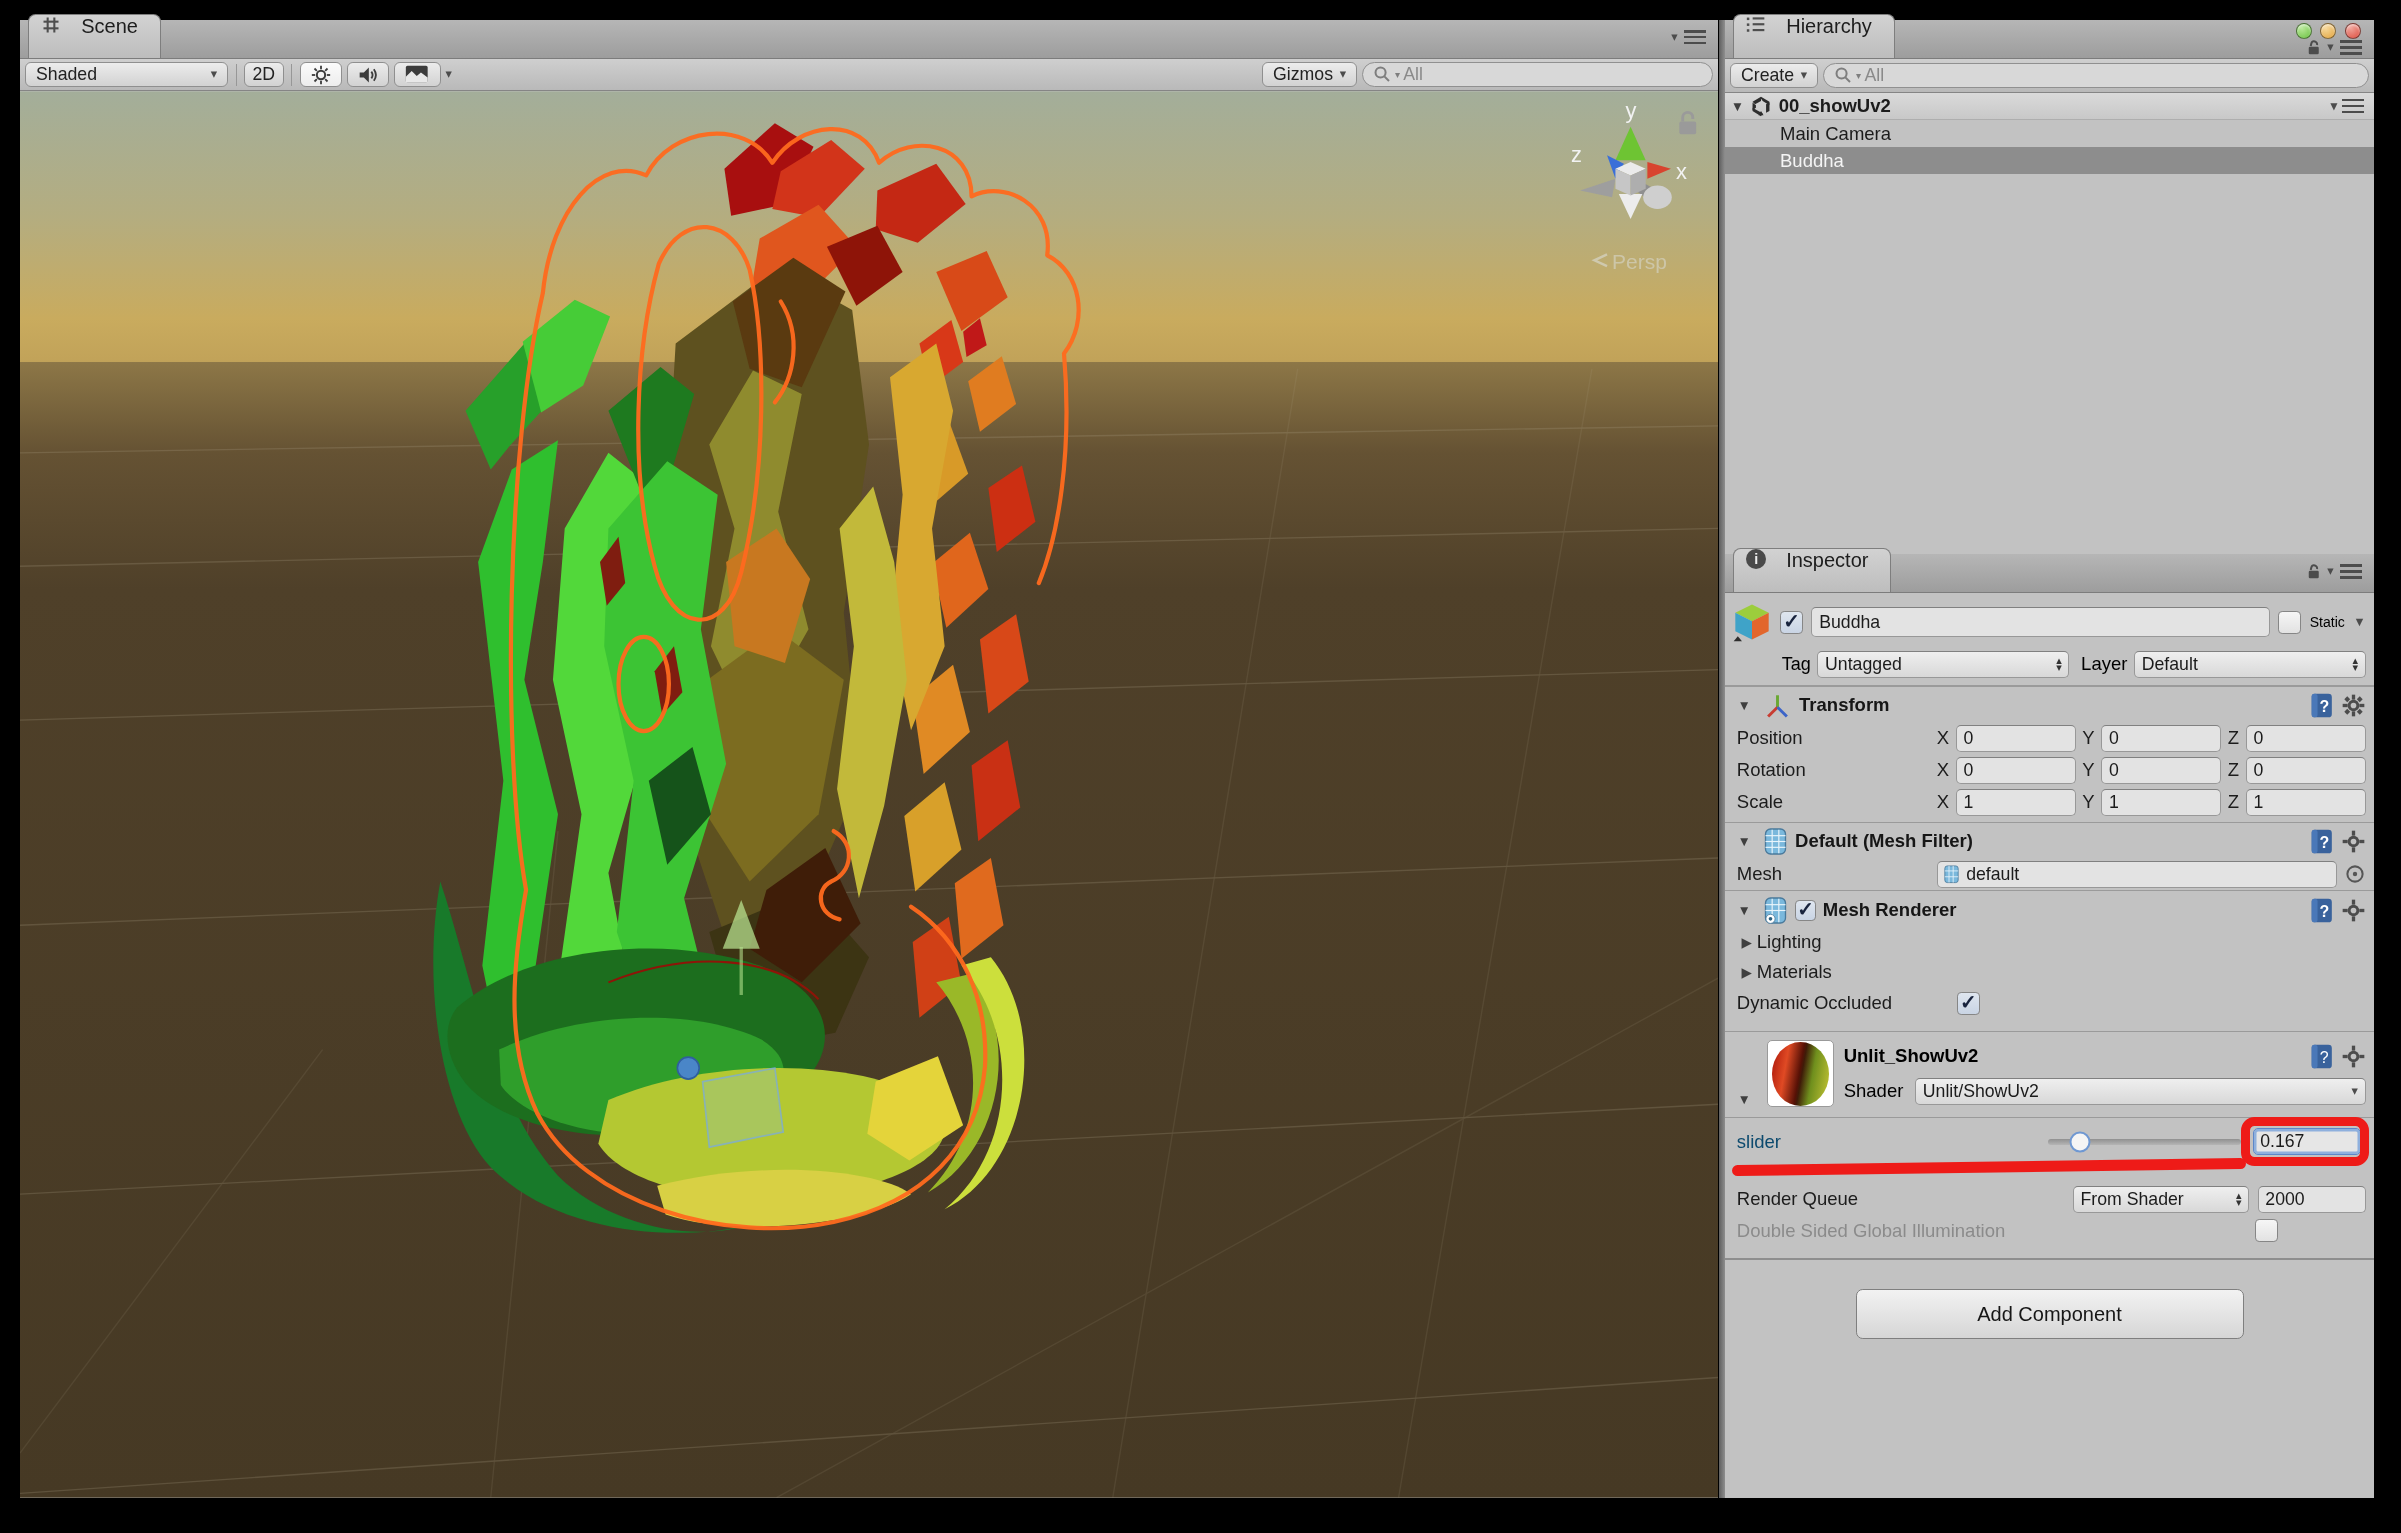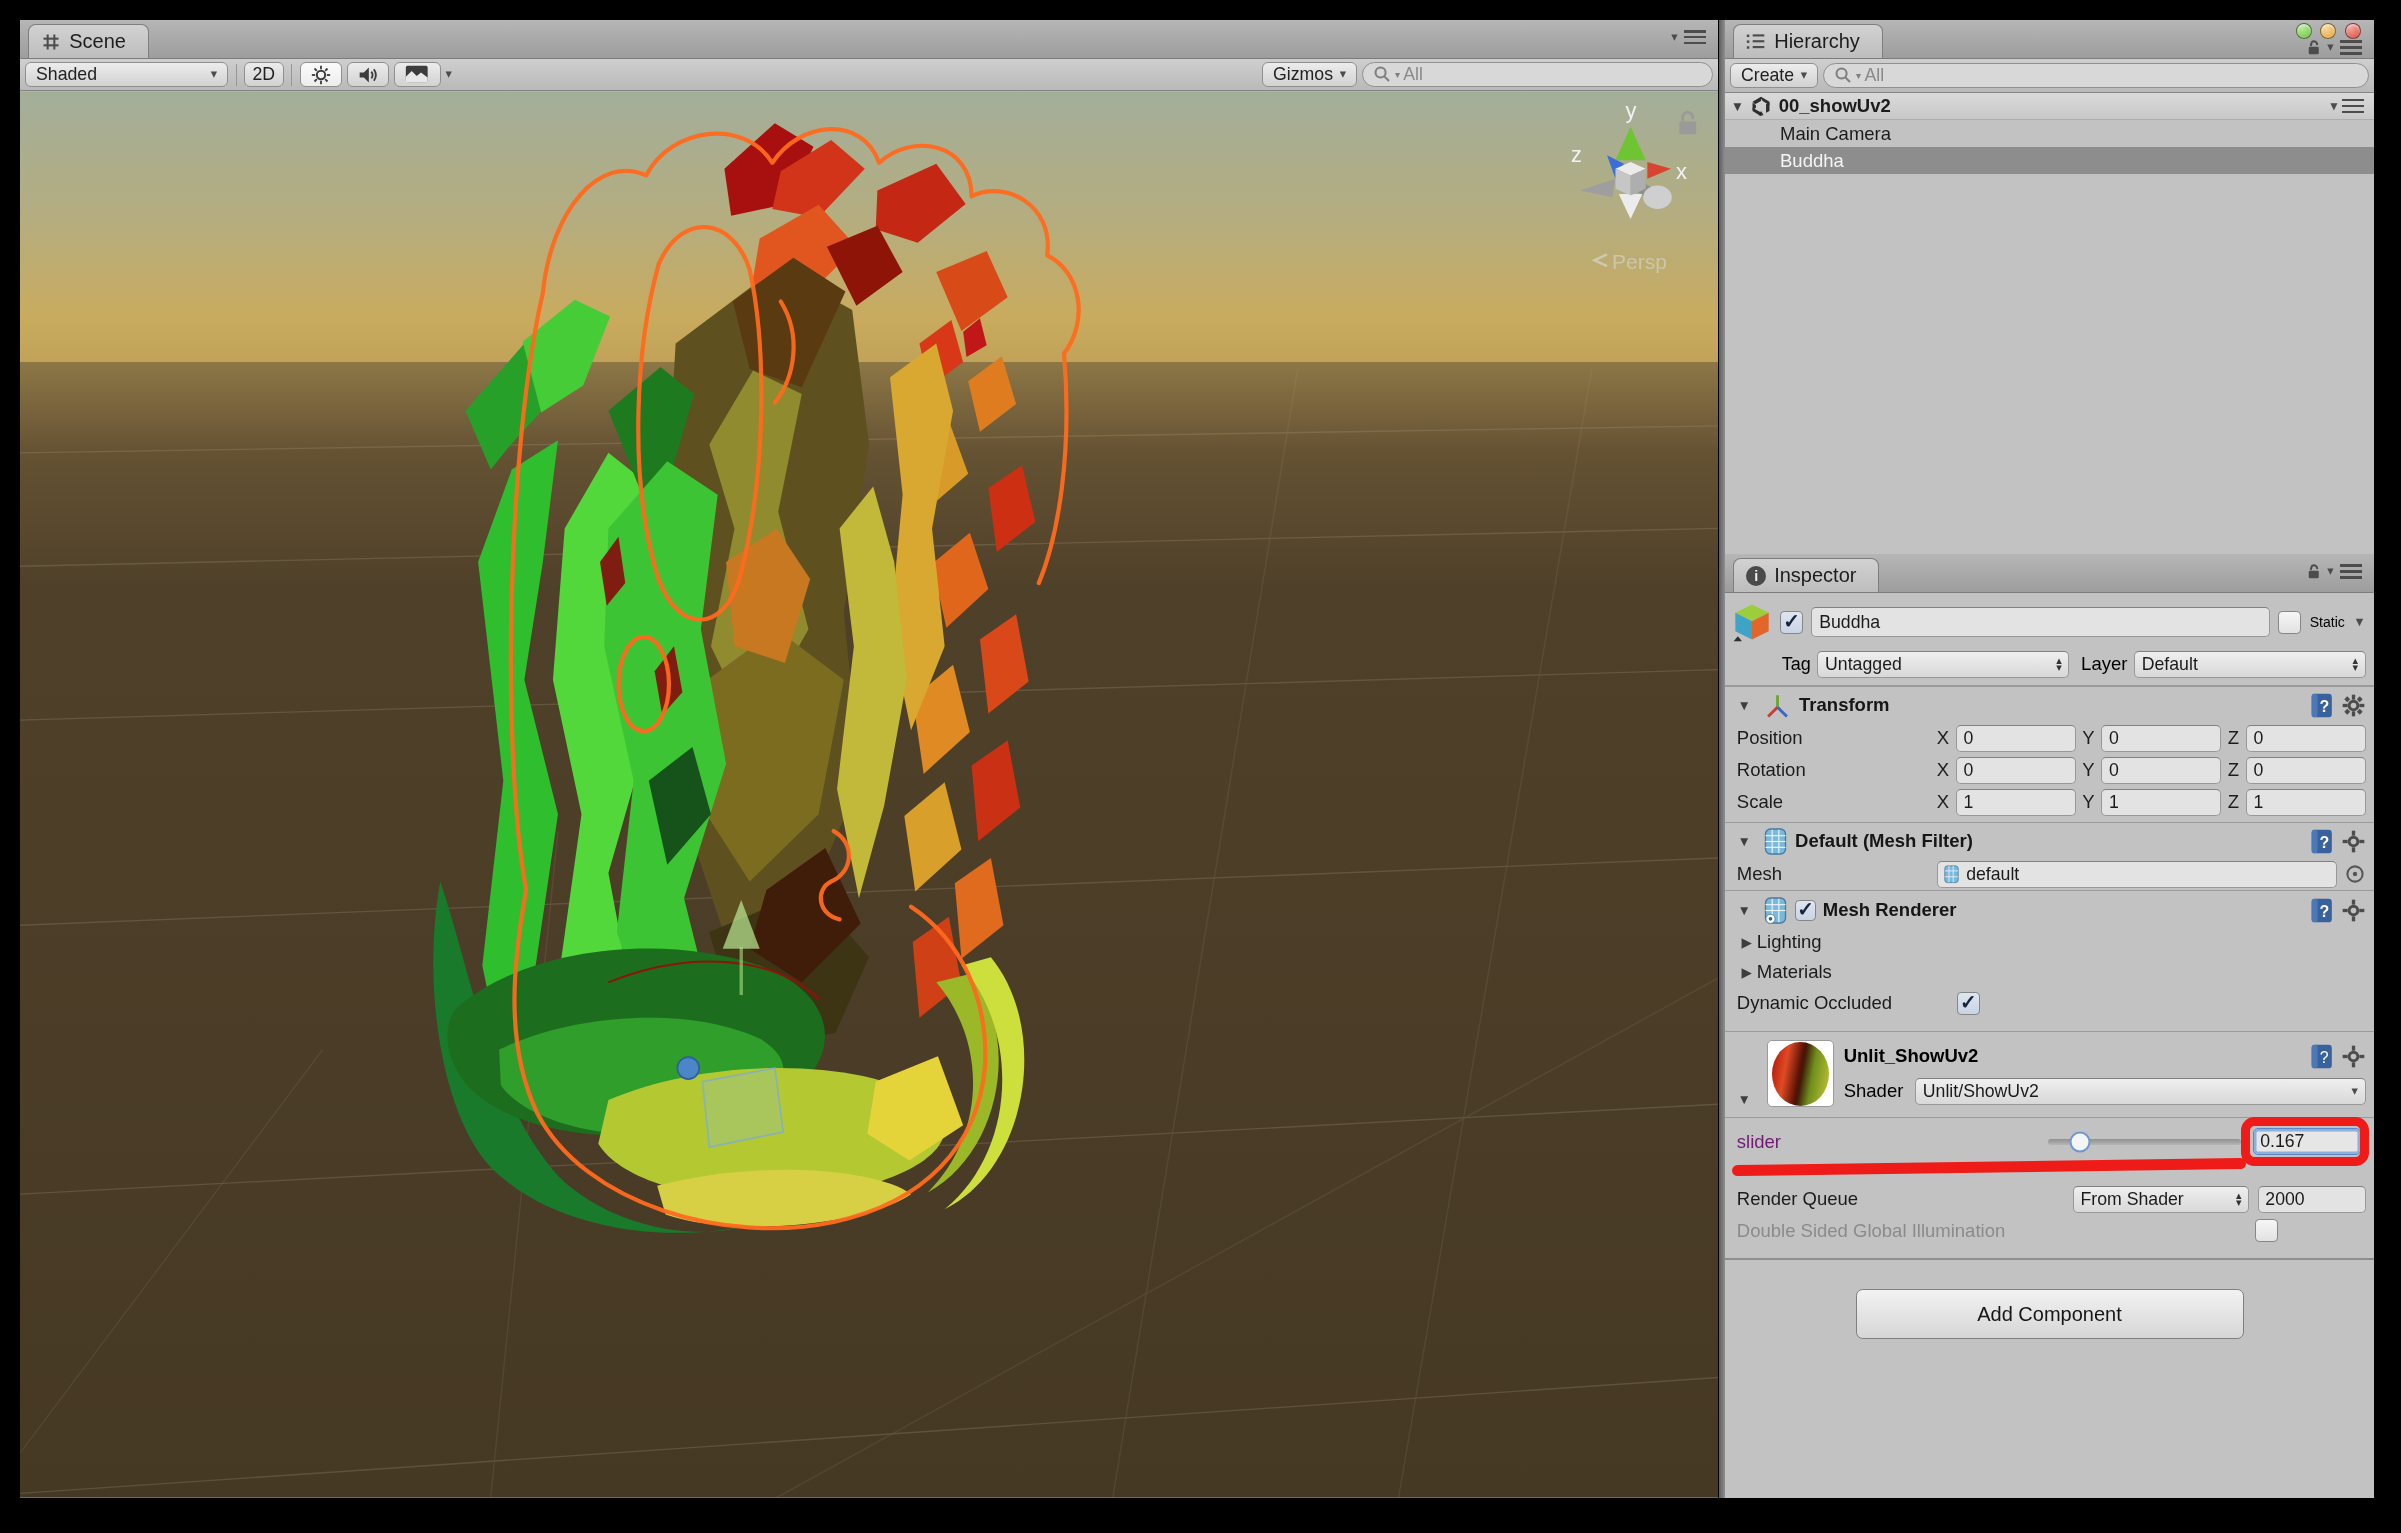--- a/index.html
+++ b/index.html
@@ -4,21 +4,21 @@
 <style>
   * { margin:0; padding:0; box-sizing:border-box; }
   html,body { width:2401px; height:1534px; background:#000; overflow:hidden;
               font-family:"Liberation Sans", sans-serif; -webkit-font-smoothing:antialiased; }
   #root { position:absolute; left:0; top:0; width:2401px; height:1534px; background:#000; }
 
   
   .panel { position:absolute; background:#c2c2c2; }
   .tabbar { height:39px; background:linear-gradient(#b6b6b6,#9d9d9d); border-bottom:0.8px solid #7c7c7c;
             display:flex; align-items:flex-end; position:relative; }
-  .tab { height:34px; margin-left:8.4px; padding:0 22px 0 11.8px; display:flex; align-items:center; gap:8px;
+  .tab { height:44px; margin-left:8.4px; padding:0 22px 0 11.8px; display:flex; gap:20px;
          background:linear-gradient(#d2d2d2,#bdbdbd); border:0.8px solid #7e7e7e; border-bottom:none;
          border-radius:7.6px 7.6px 0 0; font-size:20px; color:#1d1d1d; }
   .tabmenu { position:absolute; right:11.8px; top:10px; display:flex; align-items:center; gap:6.7px; }
   .tri { font-size:12.6px; color:#4c4c4c; line-height:1; }
   .burger { width:22px; display:flex; flex-direction:column; gap:3.4px; }
   .burger i { display:block; height:2.5px; background:#4c4c4c; }
   .toolbar { height:32px; background:linear-gradient(#cfcfcf,#b9b9b9); border-bottom:0.8px solid #858585;
              display:flex; align-items:center; padding:0 5px; gap:5px; }
   .tbtn { height:25px; background:linear-gradient(#ececec,#d2d2d2); border:0.8px solid #8f8f8f;
           border-radius:5.9px; display:flex; align-items:center; justify-content:center;
@@ -634,21 +634,21 @@
                 <span>Unlit/ShowUv2</span>
                 <span class="tri">▾</span>
               </div>
             </div>
           </div>
         </div>
 
         <div style="border-top:1.7px solid #9a9a9a; margin-top:5px;"></div>
 
         <div class="irow" style="position:relative; min-height:47px; padding-right:13.5px;">
-          <span class="ilabel" style="color:#701a75;">slider</span>
+          <span class="ilabel" style="color:#0c4a6e;">slider</span>
           <div style="width:111px;"></div>
           <div class="slider-track">
             <div class="slider-handle" id="slider-handle" style="left: 16.7%;"></div>
           </div>
           <div class="val-wrap">
             <input class="fld" value="0.167" style="">
             <div class="anno-box"></div>
           </div>
           <div class="anno-line"></div>
         </div>

